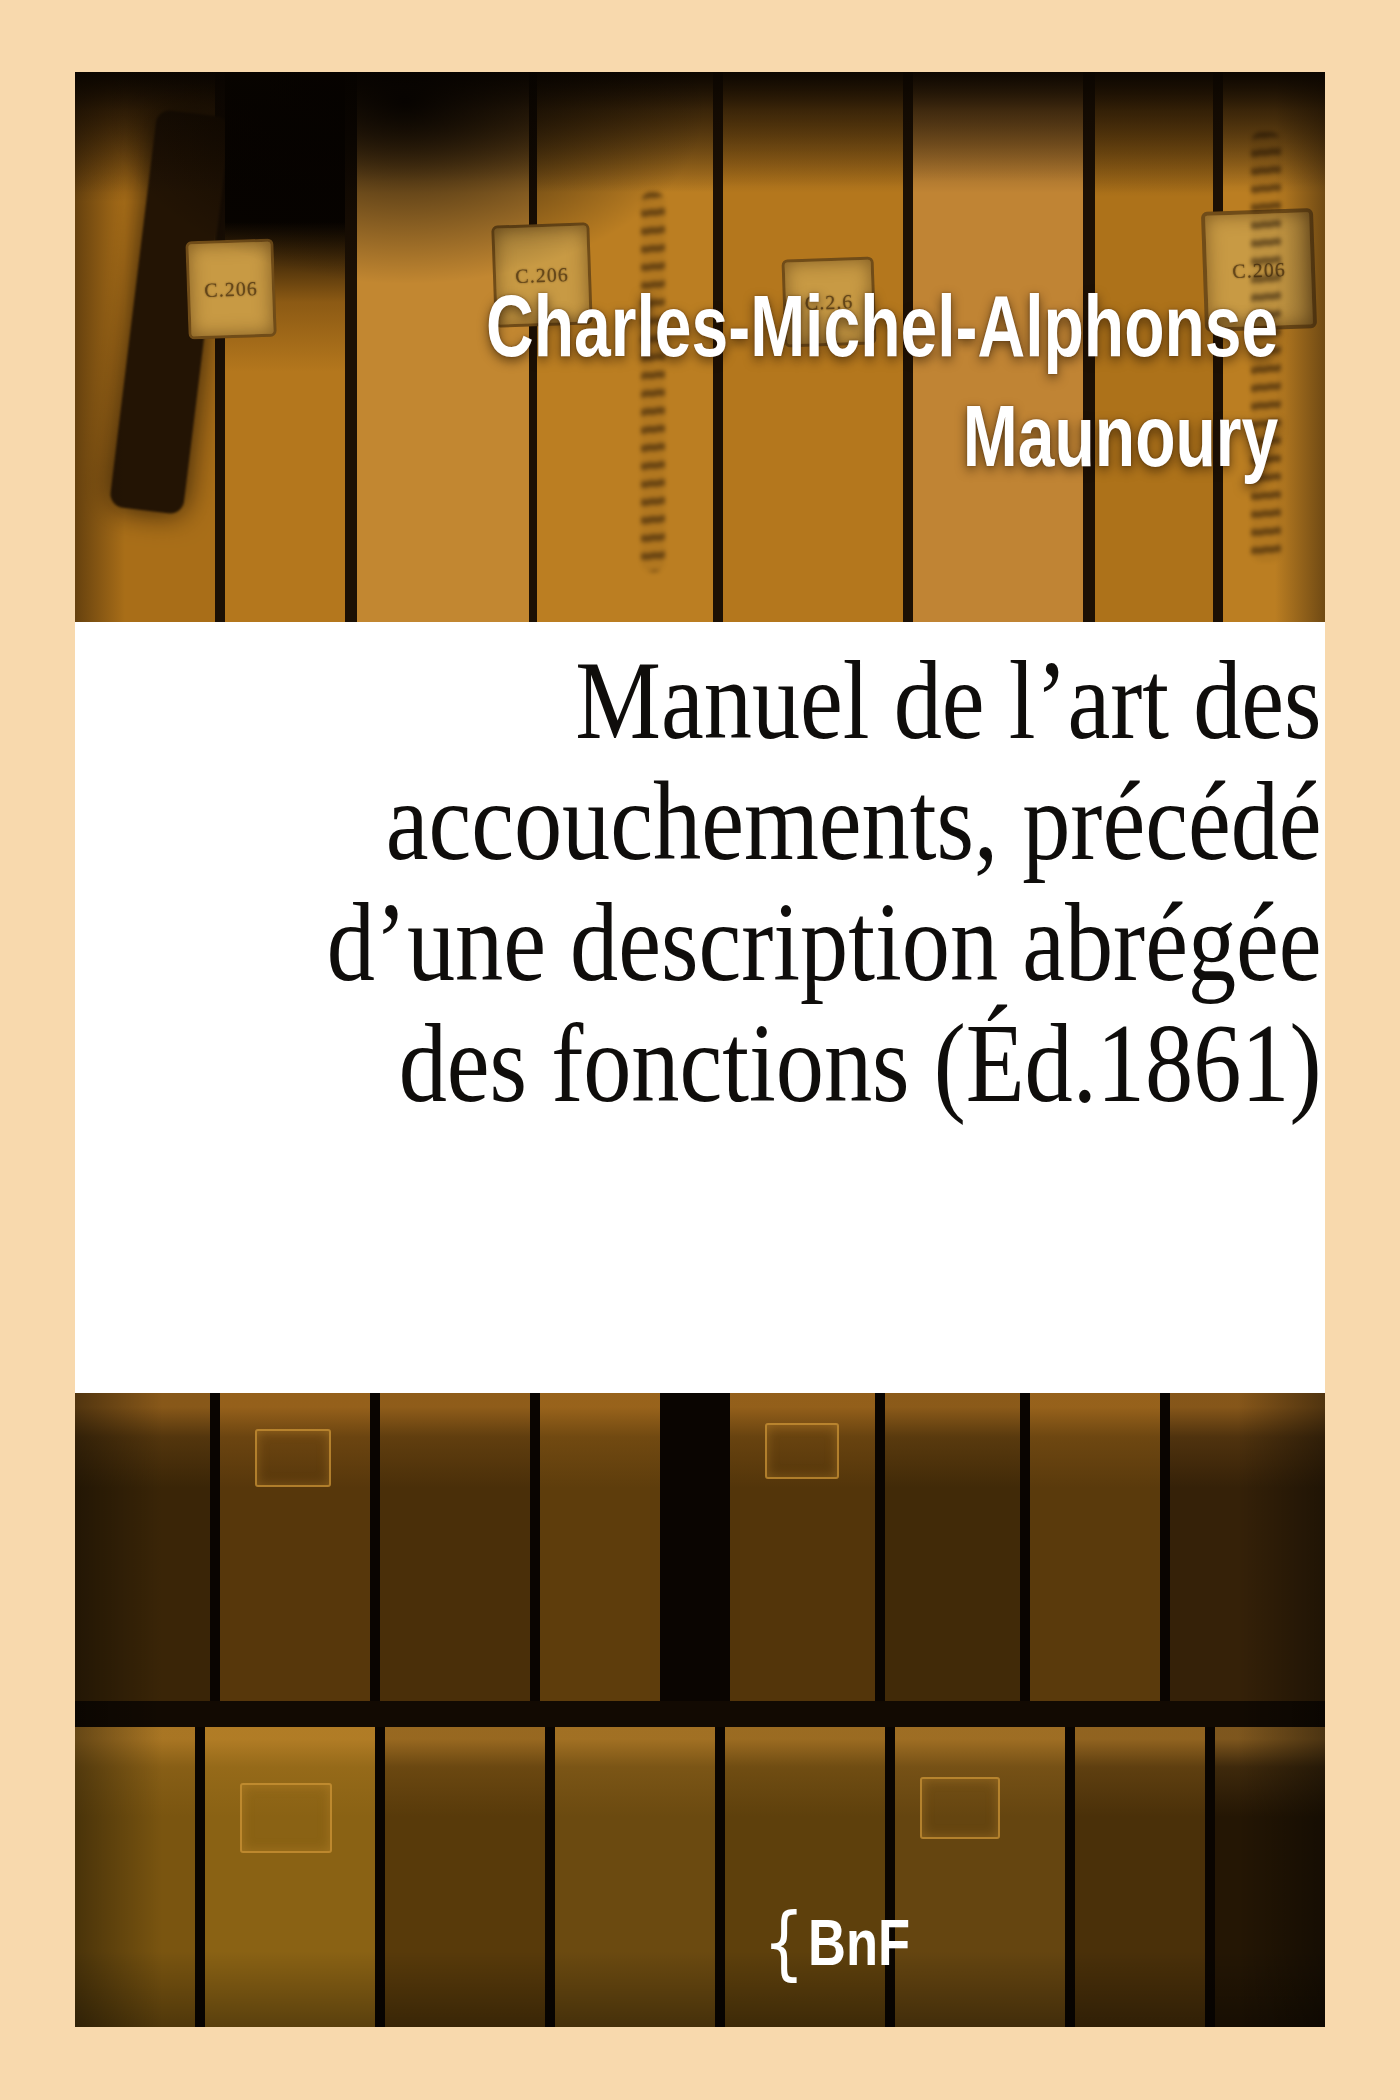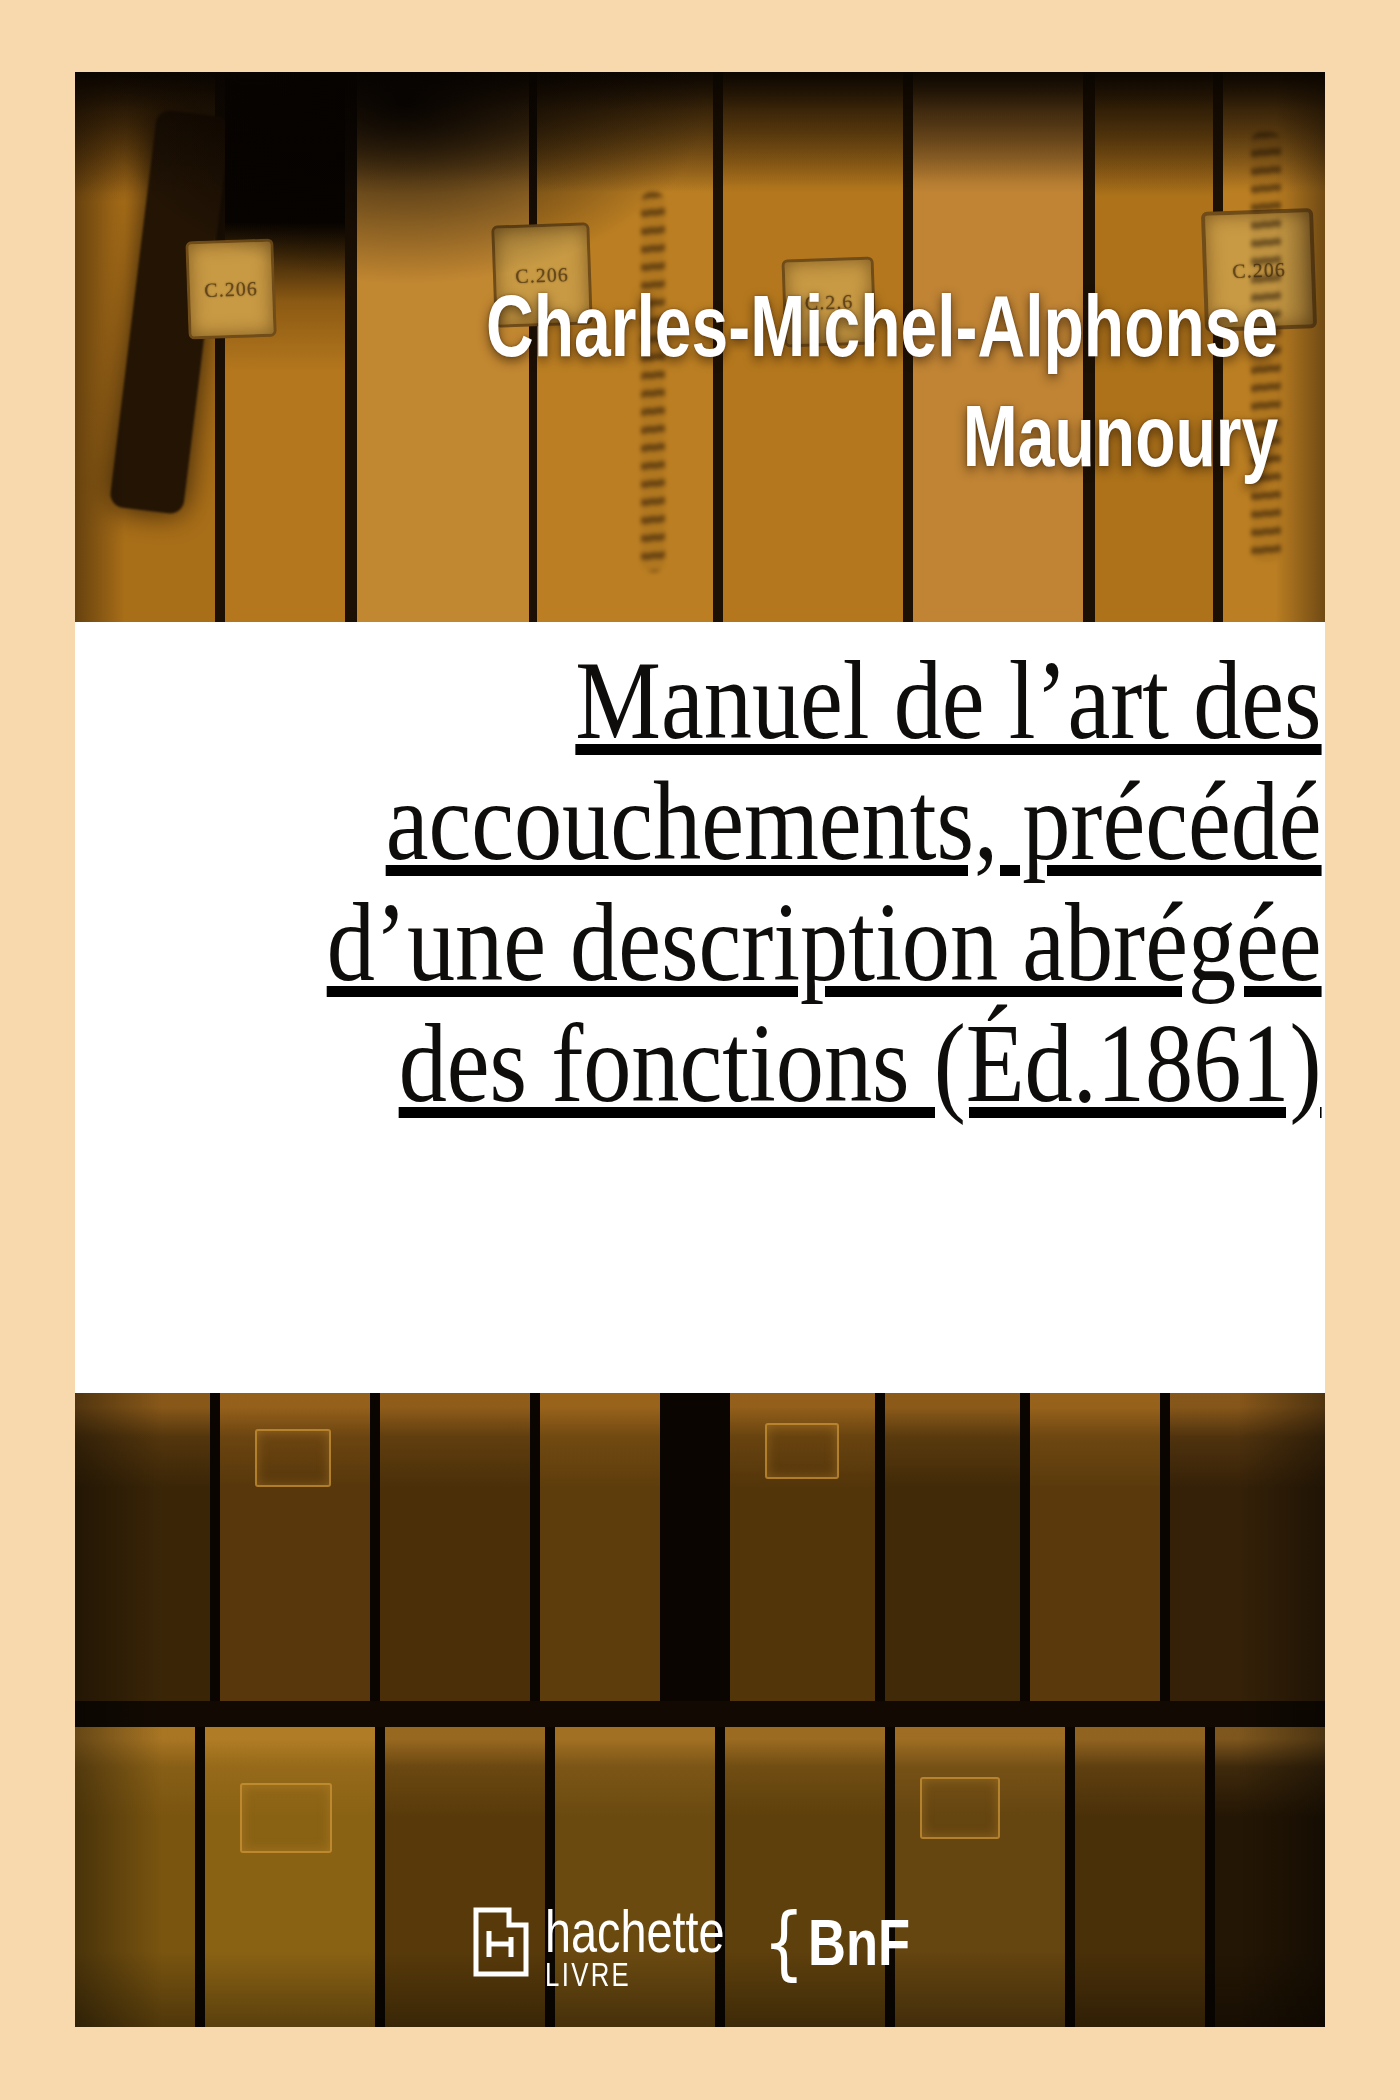--- a/index.html
+++ b/index.html
@@ -29,21 +29,21 @@
         linear-gradient(180deg, rgba(10,5,0,.95) 0%, rgba(10,5,0,.5) 7%, rgba(10,5,0,0) 22%),
         linear-gradient(90deg, rgba(20,10,2,.45) 0%, rgba(20,10,2,0) 4%, rgba(20,10,2,0) 96%, rgba(20,10,2,.45) 100%);}
 
   
   .author{position:absolute;top:199px;right:47px;text-align:right;color:#ffffff;
           font-weight:bold;font-size:88px;line-height:110px;letter-spacing:0;
           transform:scaleX(.75);transform-origin:100% 0;
           text-shadow:0 4px 12px rgba(30,15,0,.6),0 0 3px rgba(60,30,5,.45);}
 
   
-  .band{position:absolute;left:75px;top:622px;width:1250px;height:771px;background:#ffffff;text-decoration:underline;}
+  .band{position:absolute;left:75px;top:622px;width:1250px;height:771px;background:#ffffff;}
   .band h1{margin:0;padding:18px 4px 0 0;text-align:right;font-weight:normal;
            font-family:"Liberation Serif",serif;font-size:112px;line-height:121px;
            color:#0f0d0b;transform:scaleX(.86);transform-origin:100% 0;}
   .band h1 span{display:block;}
 
   
   .photo-bottom{position:absolute;left:75px;top:1393px;width:1250px;height:634px;
                 background:#0a0501;overflow:hidden;}
   .bspine{position:absolute;}
   .sheen1{background-image:linear-gradient(180deg,rgba(200,130,40,.55) 0 14px,rgba(200,130,40,.18) 44px,rgba(0,0,0,0) 95px);}
@@ -139,32 +139,20 @@
     <div class="bspine sheen2" style="left:1000px;top:334px;width:130px;height:300px;background-color:#4a3009;"></div>
     <div class="bspine sheen2" style="left:1140px;top:334px;width:110px;height:300px;background-color:#241604;"></div>
 
     <div class="stamp" style="left:180px;top:36px;width:72px;height:54px;"></div>
     <div class="stamp" style="left:690px;top:30px;width:70px;height:52px;"></div>
     <div class="stamp" style="left:165px;top:390px;width:88px;height:66px;"></div>
     <div class="stamp" style="left:845px;top:384px;width:76px;height:58px;"></div>
 
     <div class="photo-bottom-shadow"></div>
 
-    <div class="hachette">
-      <span>
-        <svg width="60" height="74" viewBox="0 0 60 74" fill="none">
-          <path d="M5 5 H38 V20 H55 V69 H5 Z" stroke="#ffffff" stroke-width="5"></path>
-          <path d="M18 26 V52 M40 32 V52 M18 39 H40" stroke="#ffffff" stroke-width="5"></path>
-        </svg>
-      </span>
-      <span class="hachette-text">
-        <div class="hachette-name">hachette</div>
-        <div class="hachette-sub">LIVRE</div>
-      </span>
-    </div>
 
     <div class="bnf">
       <span class="bnf-brace">{</span>
       <span class="bnf-name">BnF</span>
     </div>
   </div>
 
 </div>
 
 </body></html>

